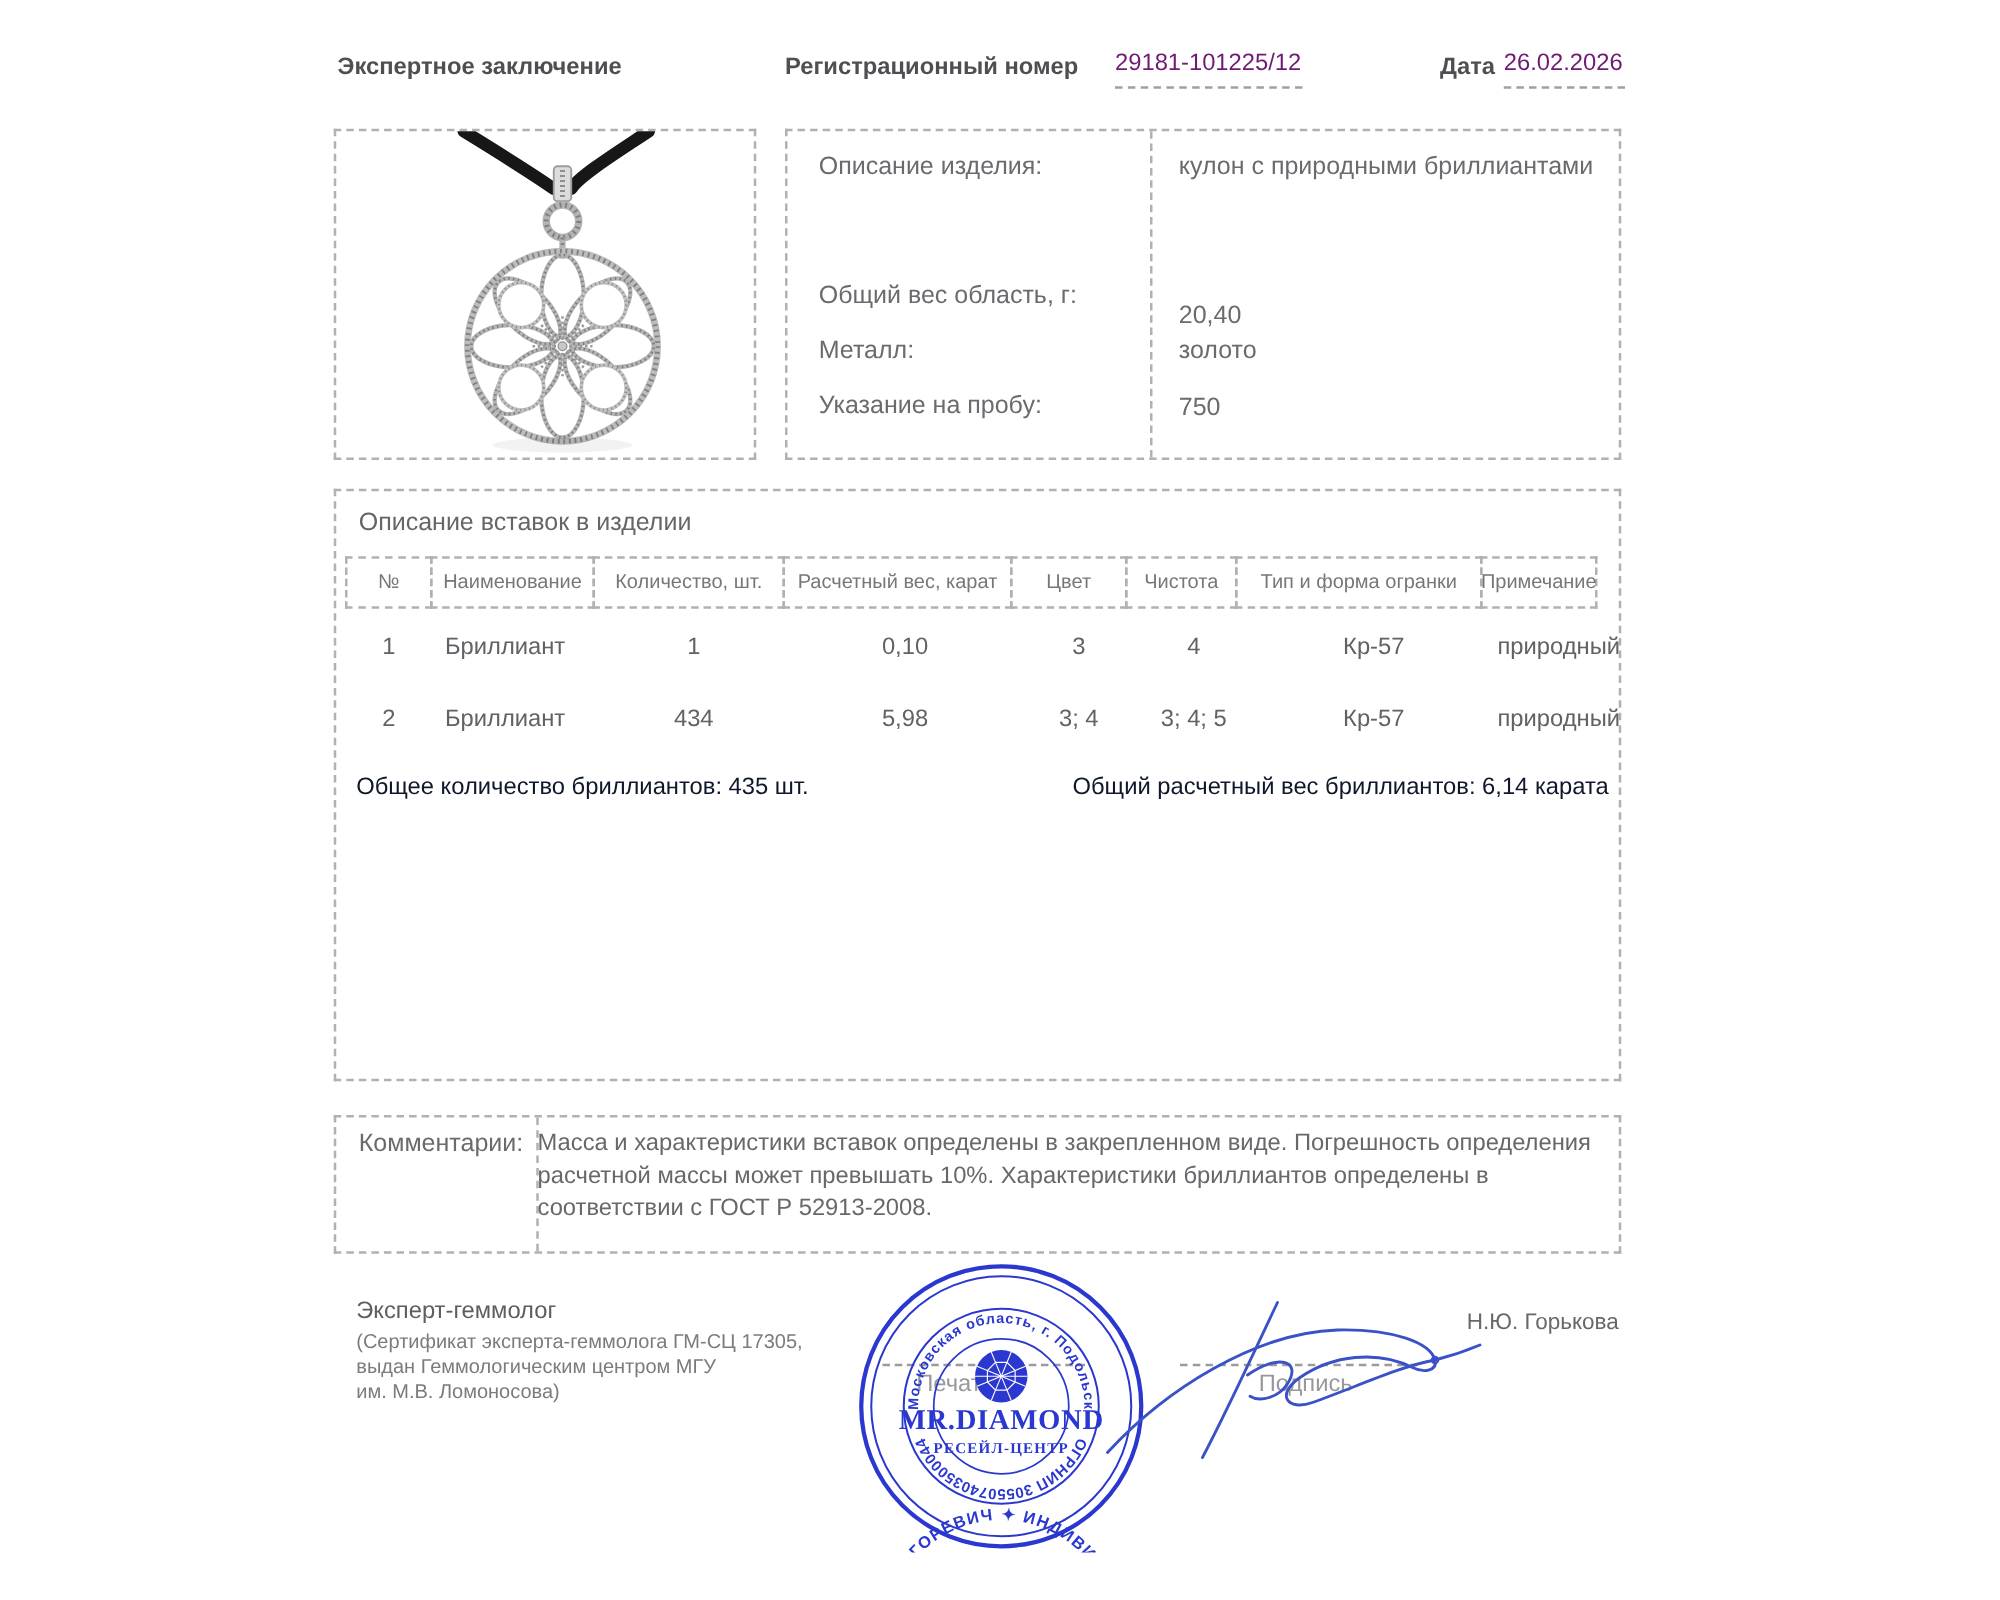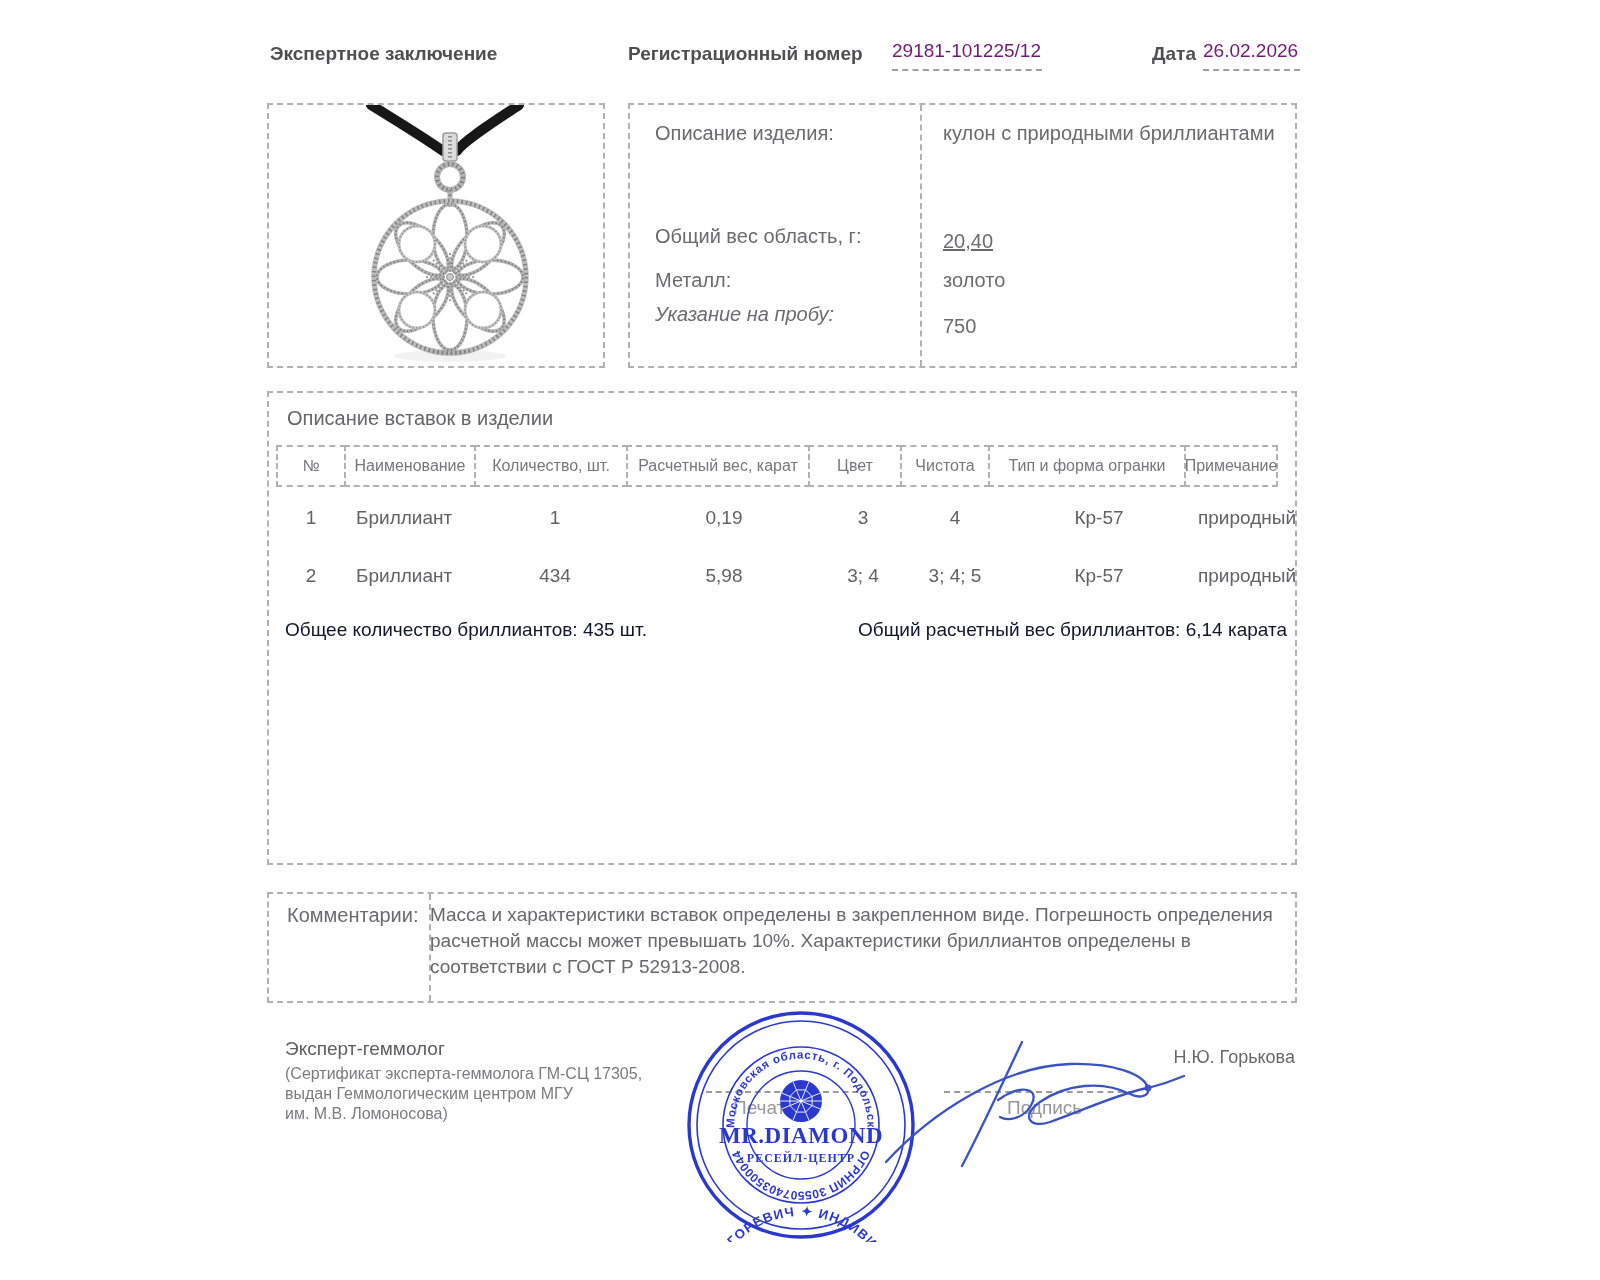--- a/index.html
+++ b/index.html
@@ -99,24 +99,24 @@
       </g>
       <ellipse cx="181" cy="251" rx="56" ry="6" fill="rgba(0,0,0,0.05)"></ellipse>
     </svg>
   </div>
 
   <div class="abs panel" style="left:628px;top:103px;width:669px;height:265px;">
     <div class="divider-v" style="left:290px;"></div>
     <div class="abs rowlabel" style="left:25px;top:17px;">Описание изделия:</div>
     <div class="abs rowval" style="left:313px;top:17px;">кулон с природными бриллиантами</div>
     <div class="abs rowlabel" style="left:25px;top:120px;">Общий вес область, г:</div>
-    <div class="abs rowval" style="left:313px;top:125px;text-decoration:underline;">20,40</div>
+    <div class="abs rowval" style="left:313px;top:136px;">20,40</div>
     <div class="abs rowlabel" style="left:25px;top:164px;">Металл:</div>
     <div class="abs rowval" style="left:313px;top:164px;">золото</div>
-    <div class="abs rowlabel" style="left:25px;top:198px;font-style:italic;">Указание на пробу:</div>
+    <div class="abs rowlabel" style="left:25px;top:208px;">Указание на пробу:</div>
     <div class="abs rowval" style="left:313px;top:210px;">750</div>
   </div>
 
   <div class="abs panel" style="left:267px;top:391px;width:1030px;height:474px;">
     <div class="abs tbl-title" style="left:18px;top:14px;">Описание вставок в изделии</div>
 
     <div class="hdr-row" style="left:7px;top:52px;">
       <div class="hdr-cell c0">№</div>
       <div class="hdr-cell c1">Наименование</div>
       <div class="hdr-cell c2">Количество, шт.</div>
@@ -124,21 +124,21 @@
       <div class="hdr-cell c4">Цвет</div>
       <div class="hdr-cell c5">Чистота</div>
       <div class="hdr-cell c6">Тип и форма огранки</div>
       <div class="hdr-cell c7">Примечание</div>
     </div>
 
     <div class="body-row" style="left:7px;top:96px;">
       <div class="bcell c0">1</div>
       <div class="bcell c1 left">Бриллиант</div>
       <div class="bcell c2">1</div>
-      <div class="bcell c3">0,19</div>
+      <div class="bcell c3">0,10</div>
       <div class="bcell c4">3</div>
       <div class="bcell c5">4</div>
       <div class="bcell c6">Кр-57</div>
       <div class="bcell c7">природный</div>
     </div>
 
     <div class="body-row" style="left:7px;top:154px;">
       <div class="bcell c0">2</div>
       <div class="bcell c1 left">Бриллиант</div>
       <div class="bcell c2">434</div>

